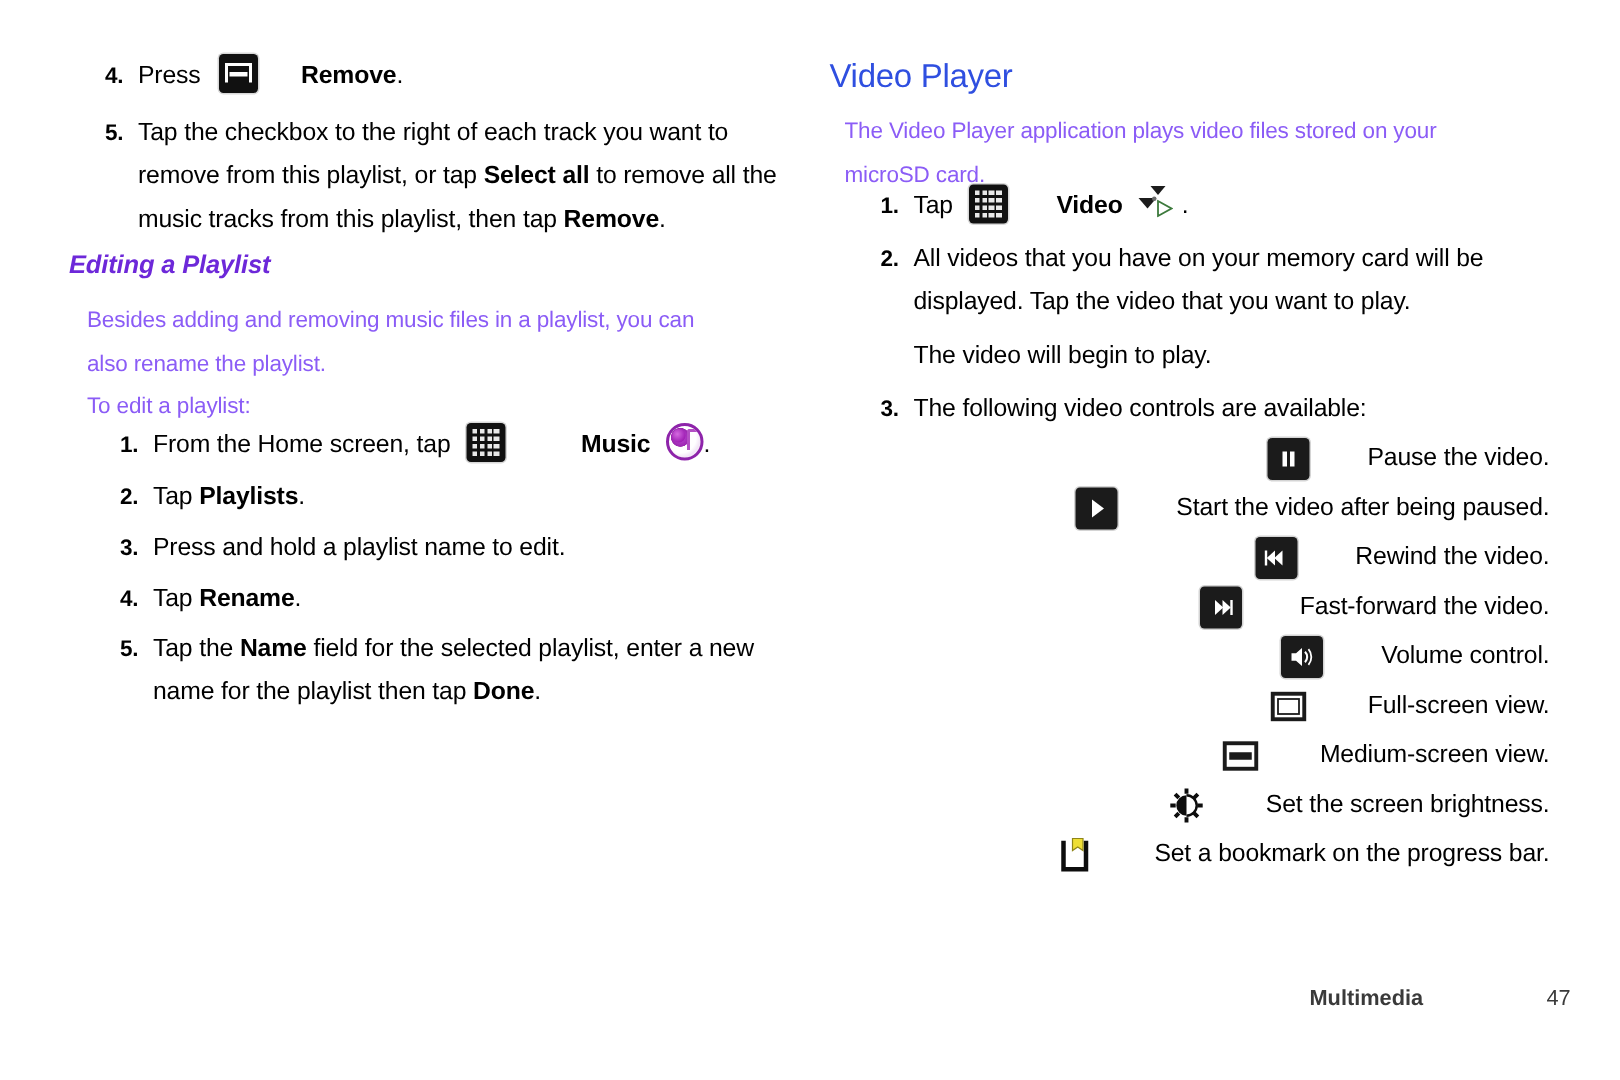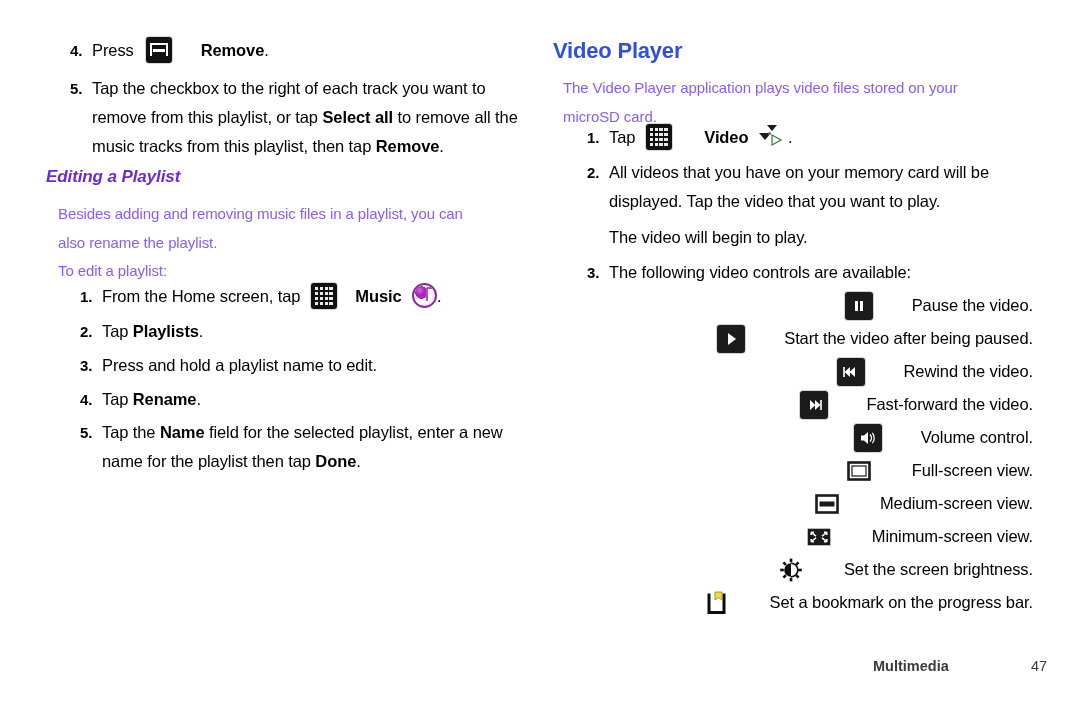--- a/index.html
+++ b/index.html
@@ -51,21 +51,21 @@
     position: absolute;
     left: 24px;
     top: 0;
     font-weight: bold;
     font-size: 15px;
   }
 
   
   .h1 {
     font-size: 22px;
-    font-weight: bold;
+    font-weight: normal;
     letter-spacing: -0.2px;
   }
   .h2 {
     font-size: 17px;
     font-weight: bold;
     font-style: italic;
     letter-spacing: -0.1px;
   }
   .icon-box {
     display: inline-block;
@@ -275,21 +275,21 @@
           <i></i>
             <i></i>
             <i></i>
             <i></i>
           <i></i>
             <i></i>
             <i></i>
             <i></i>
         </span>
       </span>
-      <span class="b" style="margin-left:8px;text-align:center;">Music</span>
+      <span class="b" style="margin-left:40px;text-align:center;">Music</span>
       <span class="music-icon" style="margin-left:6px;"></span><span>.</span>
     </div>
 
     <div class="step" style="position:absolute; left:10px; top:317px; width:470px;">
       <span class="num">2.</span>
       <span>Tap </span><span class="b">Playlists</span><span>.</span>
     </div>
 
     <div class="step" style="position:absolute; left:10px; top:351px; width:470px;">
       <span class="num">3.</span>
@@ -449,35 +449,20 @@
           <div class="ck-plain">
             <svg width="28" height="28" viewBox="0 0 28 28">
               <rect x="3.5" y="5.5" width="21" height="17" fill="none" stroke="#1b1b1b" stroke-width="2.6"></rect>
               <rect x="6.5" y="11.5" width="15" height="5" fill="#1b1b1b"></rect>
             </svg>
           </div>
         </div>
         <div class="ctrl-label">Medium-screen view.</div>
       </div>
 
-      <div class="ctrl-row">
-        <div class="ctrl-icon-cell">
-          <div class="ck-plain">
-            <svg width="28" height="28" viewBox="0 0 28 28">
-              <rect x="3.5" y="6.5" width="21" height="15" fill="#1b1b1b" stroke="#1b1b1b" stroke-width="1.6"></rect>
-              <path d="M7 10 L11 13.2 M21 10 L17 13.2 M7 18 L11 14.8 M21 18 L17 14.8" stroke="#ffffff" stroke-width="1.6" fill="none"></path>
-              <path d="M6.2 9.2 L6.2 12 M6.2 9.2 L9 9.2" stroke="#ffffff" stroke-width="1.6"></path>
-              <path d="M21.8 9.2 L21.8 12 M21.8 9.2 L19 9.2" stroke="#ffffff" stroke-width="1.6"></path>
-              <path d="M6.2 18.8 L6.2 16 M6.2 18.8 L9 18.8" stroke="#ffffff" stroke-width="1.6"></path>
-              <path d="M21.8 18.8 L21.8 16 M21.8 18.8 L19 18.8" stroke="#ffffff" stroke-width="1.6"></path>
-            </svg>
-          </div>
-        </div>
-        <div class="ctrl-label">Minimum-screen view.</div>
-      </div>
 
       <div class="ctrl-row">
         <div class="ctrl-icon-cell">
           <div class="ck-plain">
             <svg width="28" height="28" viewBox="0 0 28 28">
               <path d="M14 7.2 A6.8 6.8 0 0 0 14 20.8 Z" fill="#0d0d0d"></path>
               <path d="M14 7.2 A6.8 6.8 0 0 1 14 20.8" fill="none" stroke="#0d0d0d" stroke-width="1.6"></path>
               <g stroke="#0d0d0d" stroke-width="2.6" stroke-linecap="butt">
                 <path d="M14 2.6 L14 6.2"></path>
                 <path d="M14 21.8 L14 25.4"></path>

